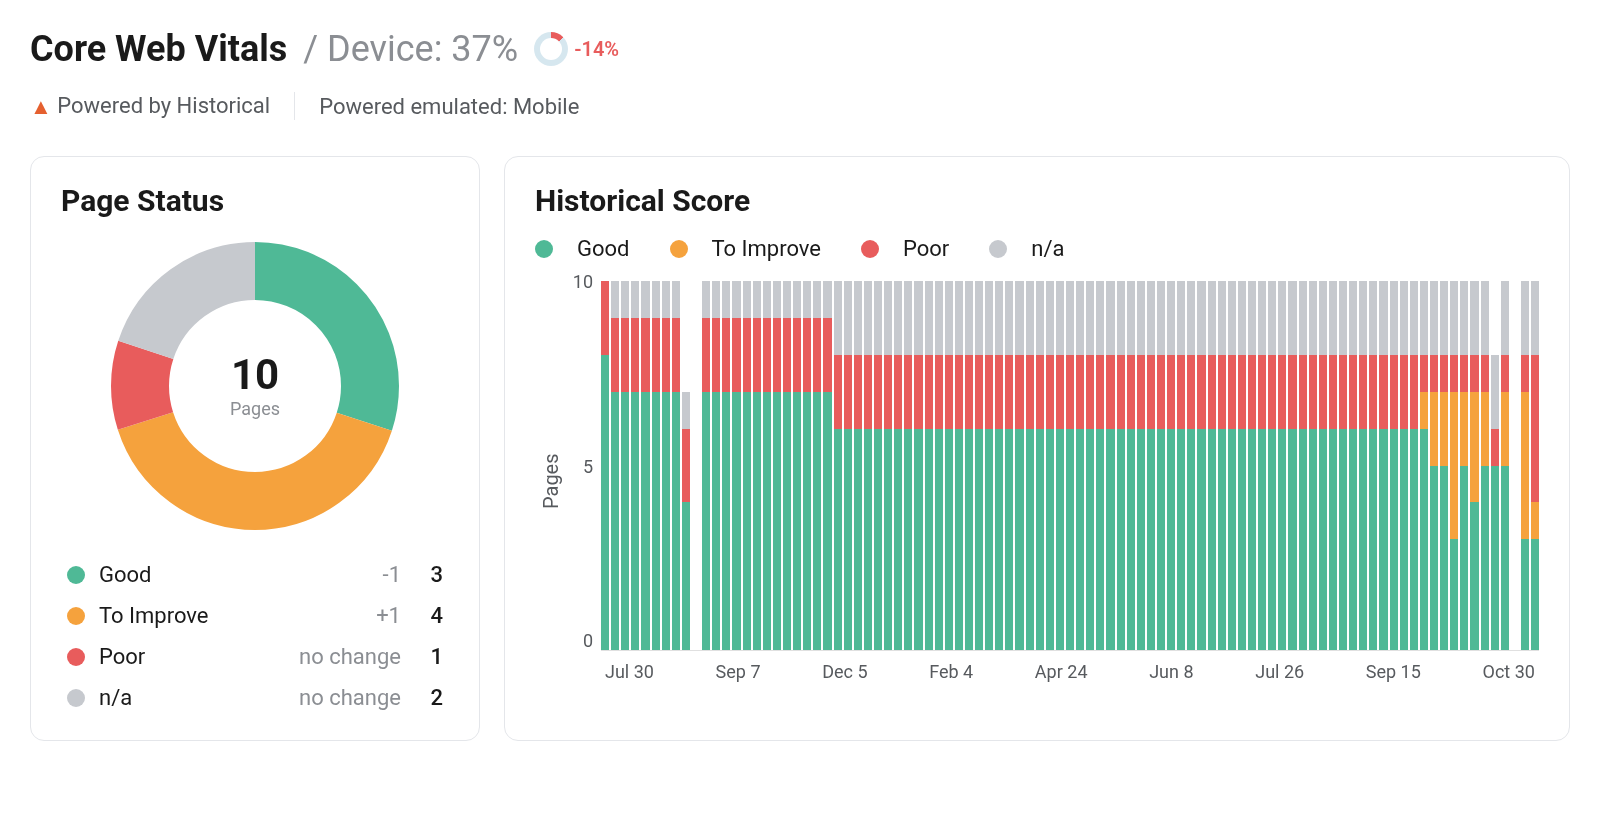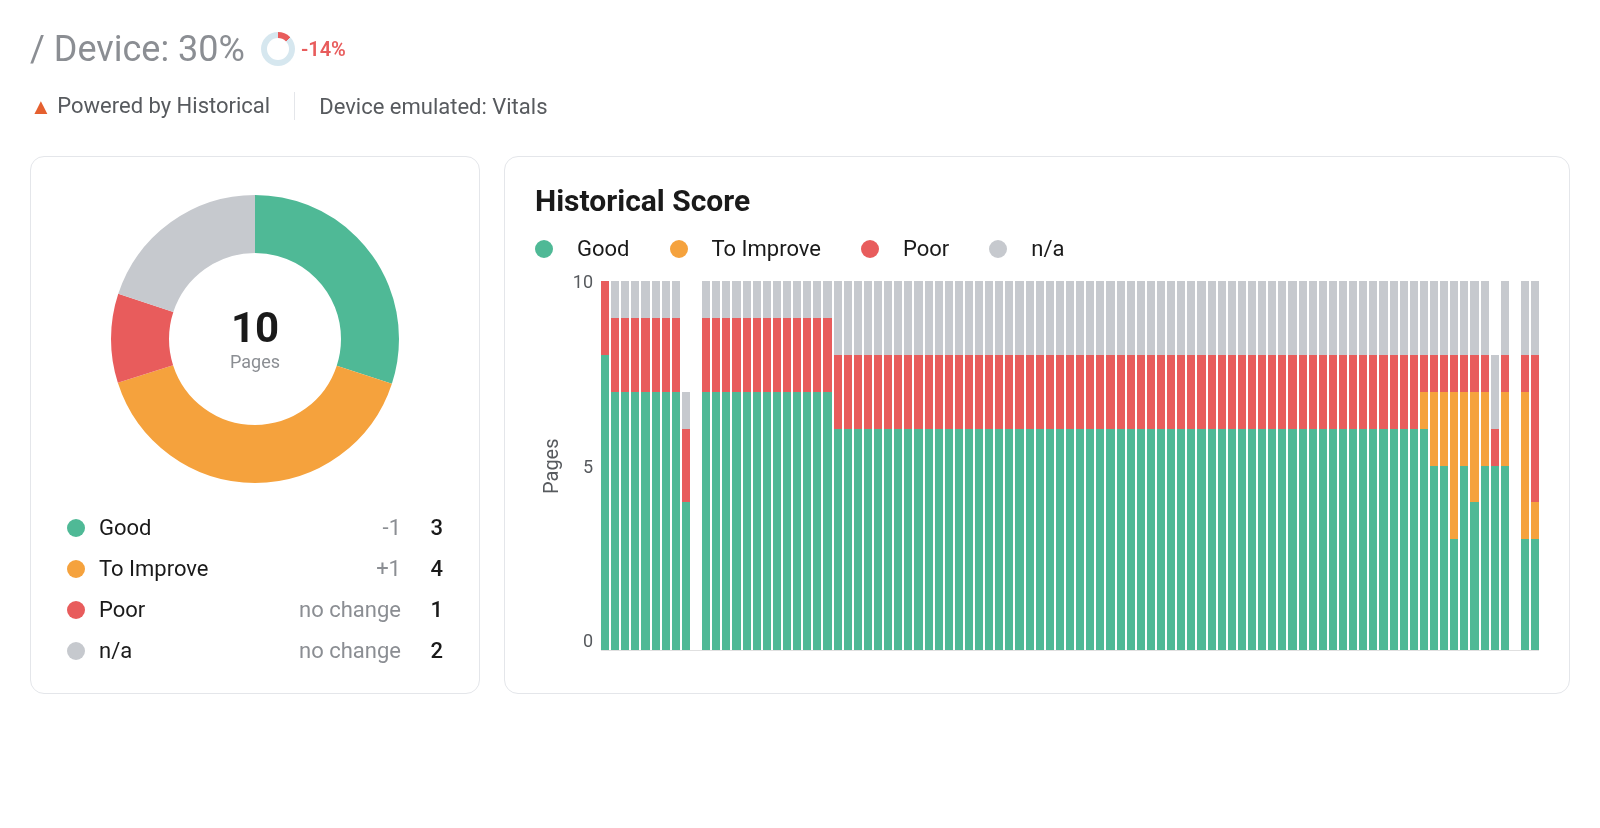--- a/index.html
+++ b/index.html
@@ -79,41 +79,43 @@
   }
   .bar{flex:1;display:flex;flex-direction:column-reverse;height:100%;}
   .seg{width:100%;}
   .seg.empty{background:transparent !important;}
   .x-ticks{display:flex;justify-content:space-between;font-size:18px;color:var(--text-mid);margin-top:10px;padding:0 4px;}
 </style>
 </head>
 <body>
 
 <div class="hdr">
+  <span class="title">Core Web Vitals</span>
   <span class="score">
-    <span>/  Device: </span><span>30%</span>
+    <span>/  Device: </span><span>37%</span>
   </span>
   <span class="delta-wrap">
     <span class="ring"></span>
     <span class="delta">-14%</span>
   </span>
 </div>
 
 <div class="sub">
   <span>
     <span class="lh-icon">▲</span>
     <span>Powered by Historical</span>
   </span>
   <span class="sep"></span>
-  <span>Device emulated: Vitals</span>
+  <span>Powered emulated: Mobile</span>
 </div>
 
 <div class="cards">
 
   <div class="card status-card">
+    <h2>Page Status</h2>
 
     <div class="donut-wrap">
       <svg class="donut" id="donut" viewBox="0 0 300 300">
           <circle cx="150" cy="150" r="115" stroke="#4fb996" stroke-dasharray="216.76989309769573 505.79641722795674" stroke-dashoffset="0"></circle>
           <circle cx="150" cy="150" r="115" stroke="#f5a23d" stroke-dasharray="289.026524130261 433.53978619539146" stroke-dashoffset="-216.76989309769573"></circle>
           <circle cx="150" cy="150" r="115" stroke="#e85c5c" stroke-dasharray="72.25663103256525 650.3096792930872" stroke-dashoffset="-505.79641722795674"></circle>
           <circle cx="150" cy="150" r="115" stroke="#c6c9ce" stroke-dasharray="144.5132620651305 578.053048260522" stroke-dashoffset="-578.053048260522"></circle>
         </svg>
       <div class="donut-center">
         <div class="big">10</div>
@@ -650,16 +652,27 @@
               <div class="seg" style="height: 10%; background: rgb(232, 92, 92);"></div>
               <div class="seg" style="height: 20%; background: rgb(198, 201, 206);"></div>
             </div>
             <div class="bar">
               <div class="seg" style="height: 30%; background: rgb(79, 185, 150);"></div>
               <div class="seg" style="height: 10%; background: rgb(245, 162, 61);"></div>
               <div class="seg" style="height: 40%; background: rgb(232, 92, 92);"></div>
               <div class="seg" style="height: 20%; background: rgb(198, 201, 206);"></div>
             </div>
           </div>
+        <div class="x-ticks" id="x-ticks">
+            <span>Jul 30</span>
+            <span>Sep 7</span>
+            <span>Dec 5</span>
+            <span>Feb 4</span>
+            <span>Apr 24</span>
+            <span>Jun 8</span>
+            <span>Jul 26</span>
+            <span>Sep 15</span>
+            <span>Oct 30</span>
+          </div>
       </div>
     </div>
   </div>
 </div>
 
 </body></html>

